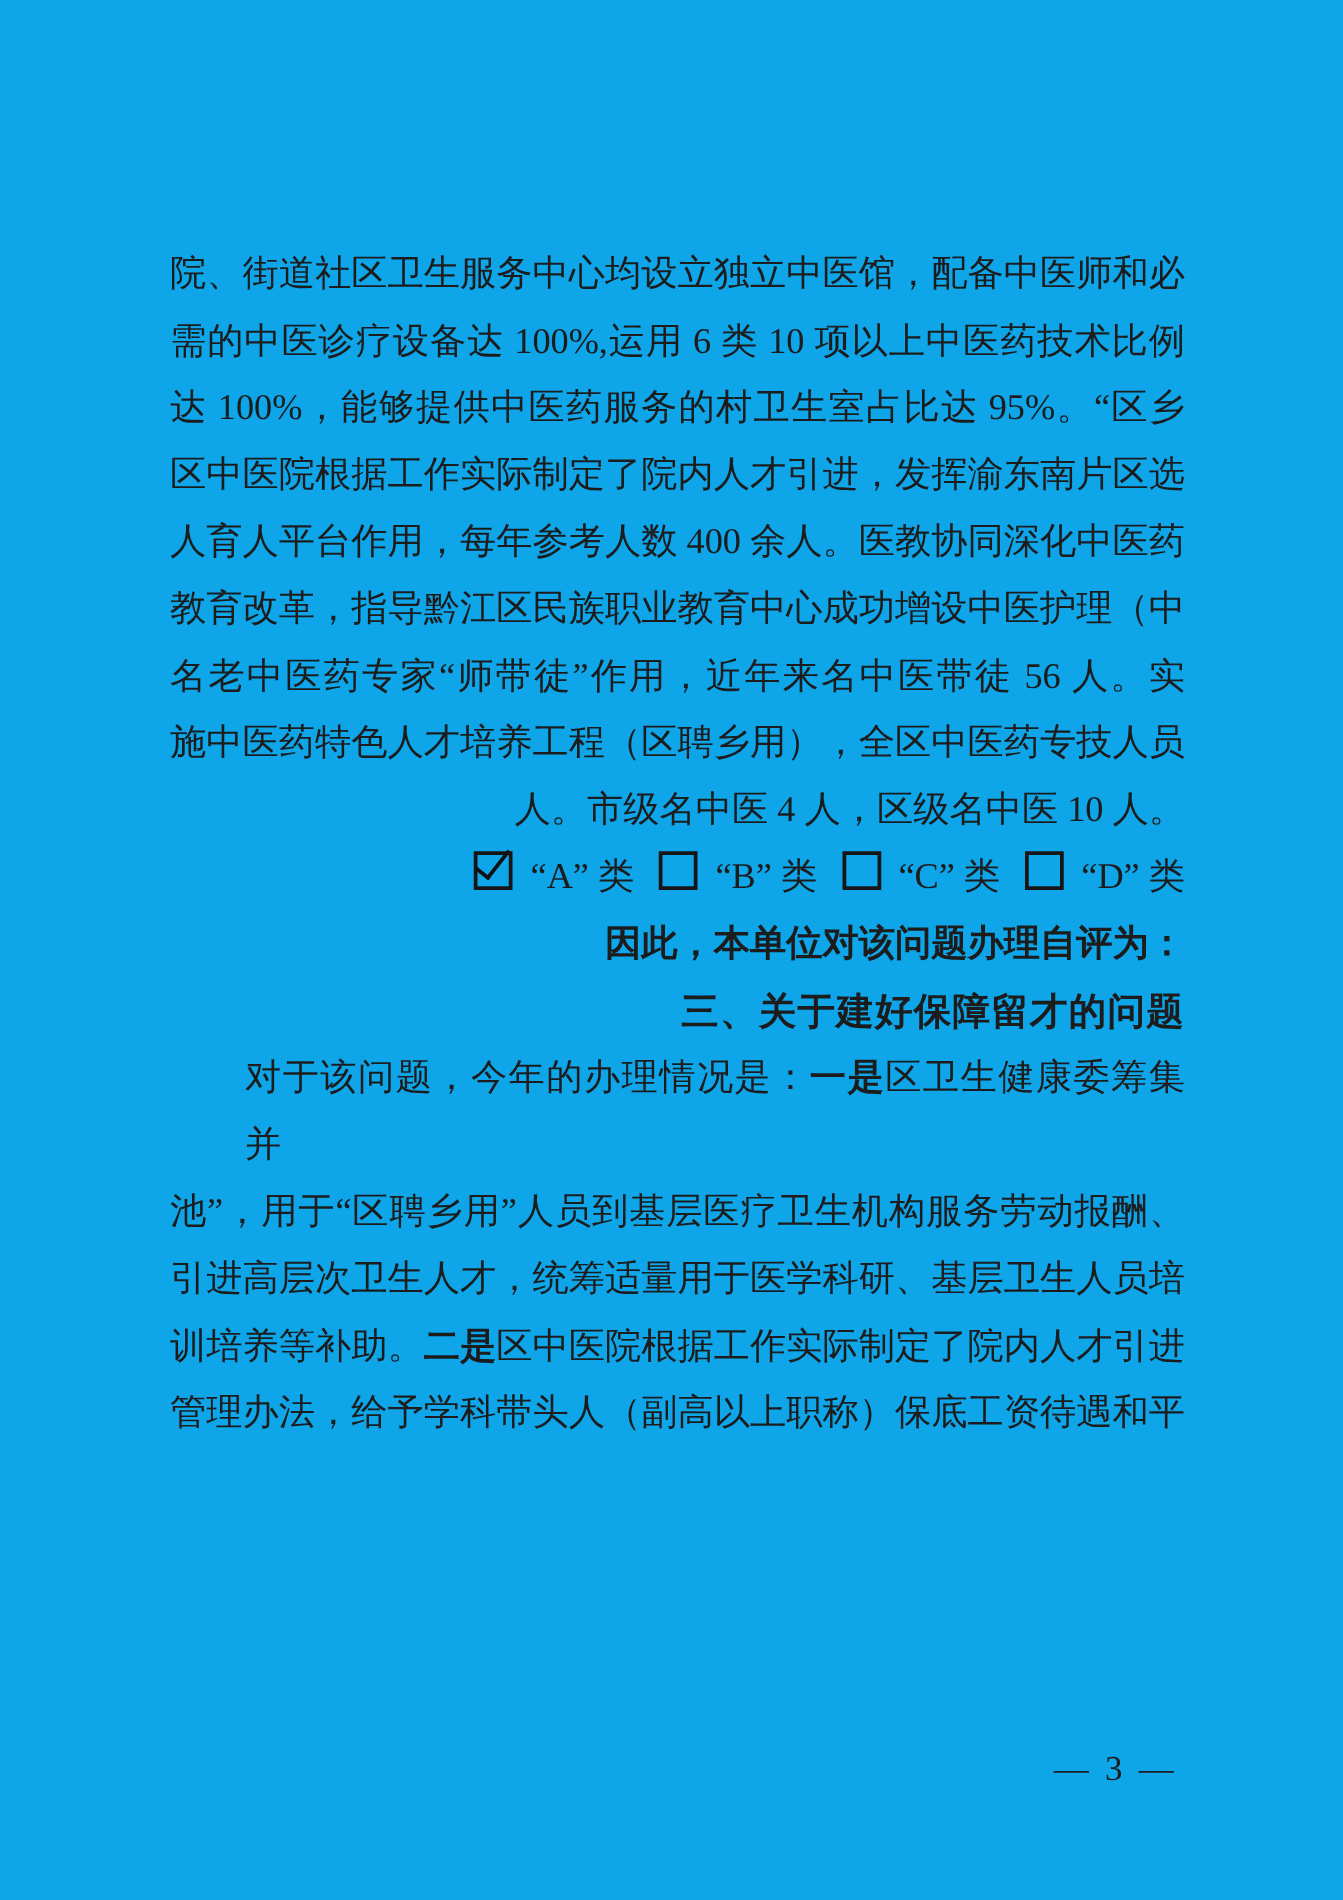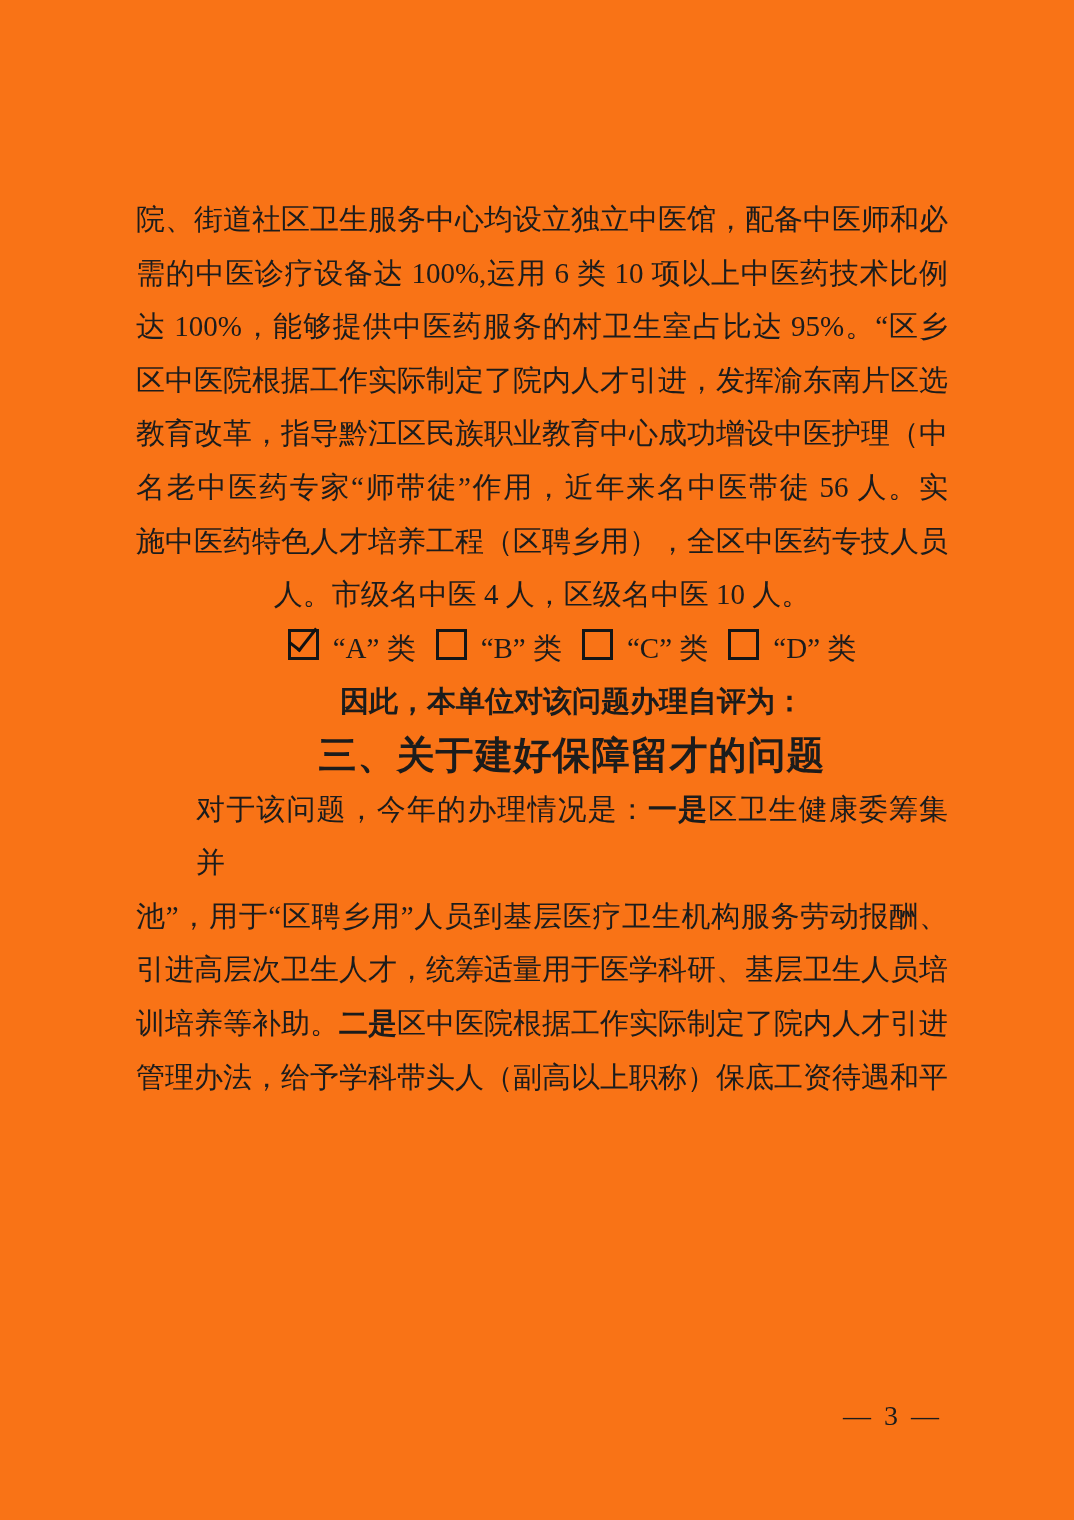--- a/index.html
+++ b/index.html
@@ -1,36 +1,36 @@
 <!DOCTYPE html>
 <html><head>
 <meta charset="utf-8">
 <style>
   html,body{margin:0;padding:0;background:#ffffff;}
   .page{
     position:relative;
     width:1074px;height:1520px;
-    background:#f97316;
+    background:#0ea5e9;
     color:#1c1c1c;
     font-family:"Liberation Serif","DejaVu Serif",serif;
     overflow:hidden;
   }
   .doc{
     position:absolute;
     left:136px;top:193px;width:812px;
     font-size:29px;
     line-height:53.6px;
   }
-  .line{min-height:53.6px;text-align:center;}
+  .line{min-height:53.6px;text-align:right;}
   .line.just{text-align:justify;text-align-last:justify;}
   .line.ind{padding-left:60px;}
   .line.hei{
     font-family:"Liberation Sans","DejaVu Sans",sans-serif;
     font-weight:bold;
-    font-size:38px;
+    font-size:30px;
     letter-spacing:1px;
   }
   .line.kai{font-weight:bold;}
   .b{font-weight:bold;}
   
   .cb{
     display:inline-block;
     width:25px;height:25px;
     border:3px solid #161616;
     vertical-align:-2px;
@@ -57,20 +57,21 @@
 </style>
 </head>
 <body>
 
 <div class="page">
   <div class="doc">
       <div class="line just"><span>院、街道社区卫生服务中心均设立独立中医馆，配备中医师和必</span></div>
       <div class="line just"><span>需的中医诊疗设备达 100%,运用 6 类 10 项以上中医药技术比例</span></div>
       <div class="line just"><span>达 100%，能够提供中医药服务的村卫生室占比达 95%。“区乡</span></div>
       <div class="line just"><span>区中医院根据工作实际制定了院内人才引进，发挥渝东南片区选</span></div>
+      <div class="line just"><span>人育人平台作用，每年参考人数 400 余人。医教协同深化中医药</span></div>
       <div class="line just"><span>教育改革，指导黔江区民族职业教育中心成功增设中医护理（中</span></div>
       <div class="line just"><span>名老中医药专家“师带徒”作用，近年来名中医带徒 56 人。实</span></div>
       <div class="line just"><span>施中医药特色人才培养工程（区聘乡用），全区中医药专技人员</span></div>
       <div class="line"><span>人。市级名中医 4 人，区级名中医 10 人。</span></div>
       <div class="line cbline ind"><span class="cb checked"><span class="tick"></span></span><span>“A” 类</span><span class="cb"></span><span>“B” 类</span><span class="cb"></span><span>“C” 类</span><span class="cb"></span><span>“D” 类</span></div>
       <div class="line kai ind"><span>因此，本单位对该问题办理自评为：</span></div>
       <div class="line hei ind"><span>三、关于建好保障留才的问题</span></div>
       <div class="line just ind"><span>对于该问题，今年的办理情况是：</span><span class="b">一是</span><span>区卫生健康委筹集并</span></div>
       <div class="line just"><span>池”，用于“区聘乡用”人员到基层医疗卫生机构服务劳动报酬、</span></div>
       <div class="line just"><span>引进高层次卫生人才，统筹适量用于医学科研、基层卫生人员培</span></div>

